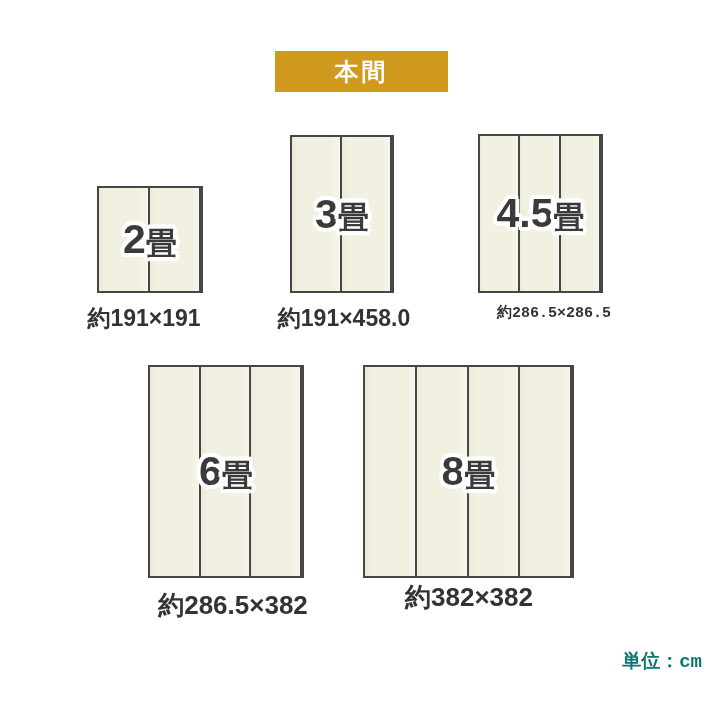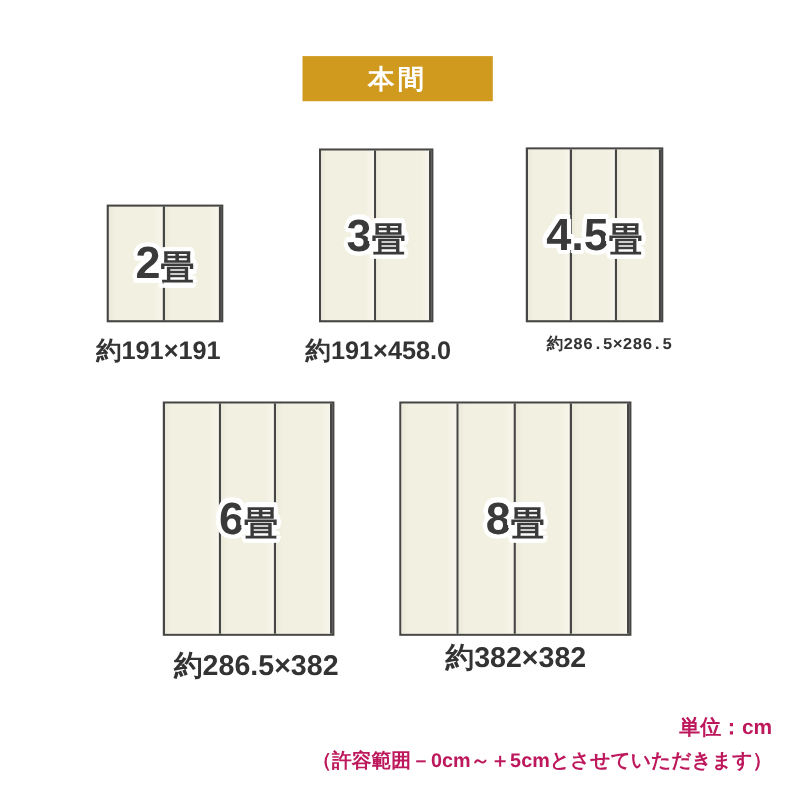--- a/index.html
+++ b/index.html
@@ -67,21 +67,21 @@
   }
   .cap-2  { left:144px; top:303px; font-size:23px; }
   .cap-3  { left:344px; top:303px; font-size:23px; }
   .cap-45 { left:554px; top:303px; font-size:15px;font-family:Liberation Mono, monospace; }
   .cap-6  { left:221px; top:588px; font-size:26px;margin-left:12px; }
   .cap-8  { left:469px; top:580px; font-size:26px; }
 
   
   .footer {
     position:absolute; right:18px; top:648px;
-    text-align:right; color:#be185d;
+    text-align:right; color:#0f766e;font-family:Liberation Mono, monospace;
   }
   .unit-note { font-size:19px; font-weight:bold; margin-bottom:5px; }
   .tolerance-note { font-size:18px; font-weight:bold; }
 </style>
 </head>
 <body>
 
 <div class="canvas">
 
   <div class="badge">
@@ -137,16 +137,15 @@
     <div class="panel"></div>
     <div class="mat-label">
       <span class="num">8</span>
       <span class="unit">畳</span>
     </div>
   </div>
   <div class="caption cap-8">約382×382</div>
 
   <div class="footer">
     <div class="unit-note">単位：cm</div>
-    <div class="tolerance-note">（許容範囲－0cm～＋5cmとさせていただきます）</div>
   </div>
 
 </div>
 
 </body></html>

